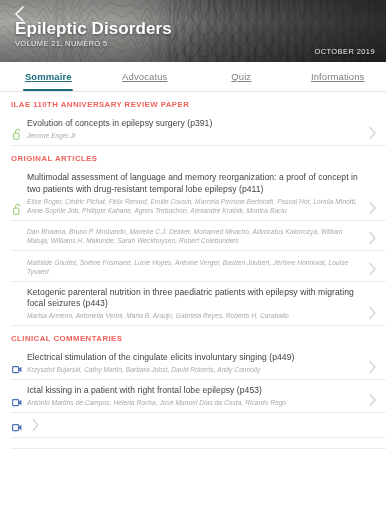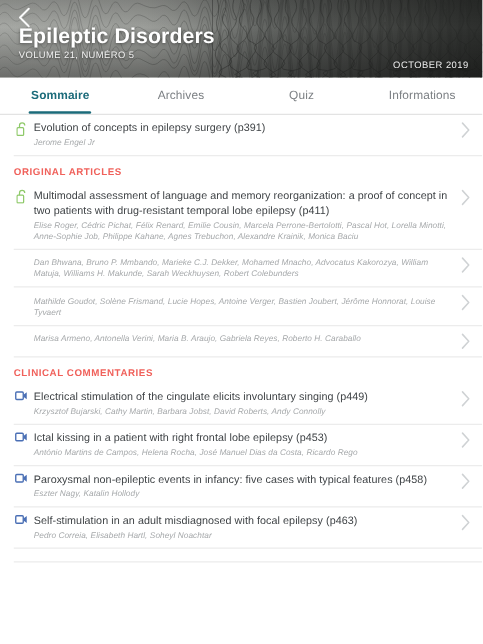--- a/index.html
+++ b/index.html
@@ -52,38 +52,38 @@
   
   .tabs {
     flex: 0 0 30px;
     display:flex; align-items:stretch;
     background:#fff;
     border-bottom:1px solid #e3e3e3;
   }
   .tab {
     flex:1; display:flex; align-items:center; justify-content:center;
     position:relative;
-    font-size:9.5px; color:#7b7f83; letter-spacing:.1px;
+    font-size:9.5px; color:#7b7f83; letter-spacing:.1px;text-decoration:underline;
   }
   .tab.active { color:#1b6b7a; font-weight:bold; }
   .tab.active::after {
     content:""; position:absolute; left:50%; transform:translateX(-50%);
     bottom:0; width:52%; height:2px; background:#1b6b7a; border-radius:1px;
   }
 
   
   .content { flex:1 1 auto; overflow:hidden; background:#fff; }
 
   .sec-head {
     color:#f0615b; font-size:7.8px; font-weight:bold; letter-spacing:.45px;
     padding:8px 0 4px 11px;
   }
 
   .item {
-    display:flex; align-items:flex-start;
+    display:flex; align-items:flex-end;
     padding:5px 6px 5px 0;
     border-bottom:1px solid #ececec;
     margin-left:11px;
     position:relative;
   }
   .item:last-child { border-bottom:1px solid #ececec; }
 
   .ico {
     flex:0 0 20px; width:20px; display:flex; align-items:center; justify-content:center;
     margin-left:-4px;
@@ -170,26 +170,27 @@
       </svg>
     </div>
 
     <div class="hero-title">Epileptic Disorders</div>
     <div class="hero-sub">VOLUME 21, NUMÉRO 5</div>
     <div class="hero-date">OCTOBER 2019</div>
   </div>
 
   <div class="tabs">
     <div class="tab active">Sommaire</div>
-    <div class="tab">Archives</div>
+    <div class="tab">Advocatus</div>
     <div class="tab">Quiz</div>
     <div class="tab">Informations</div>
   </div>
 
   <div class="content" id="toc">
+      <div class="sec-head">ILAE 110TH ANNIVERSARY REVIEW PAPER</div>
       <div class="item">
         <div class="ico">
           <svg width="9" height="12" viewBox="0 0 9 12">
             <path d="M2.6 5.2 V3.3 a2.1 2.1 0 0 1 4.2 0" fill="none" stroke="#8fc96a" stroke-width="1"></path>
             <rect x="0.6" y="5.1" width="5.3" height="6.2" rx="0.8" fill="none" stroke="#8fc96a" stroke-width="1"></rect>
           </svg>
         </div>
         <div class="item-body">
           <div class="item-title">Evolution of concepts in epilepsy surgery (p391)</div>
           <div class="item-auth">Jerome Engel Jr</div>
@@ -236,20 +237,21 @@
         </div>
         <div class="chev">
           <svg width="9" height="14" viewBox="0 0 9 14">
             <path d="M2 1.5 L7 7 L2 12.5" fill="none" stroke="#cfd2d4" stroke-width="1.2" stroke-linecap="round" stroke-linejoin="round"></path>
           </svg>
         </div>
       </div>
       <div class="item">
         <div class="ico empty"></div>
         <div class="item-body">
+          <div class="item-title">Ketogenic parenteral nutrition in three paediatric patients with epilepsy with migrating focal seizures (p443)</div>
           <div class="item-auth">Marisa Armeno, Antonella Verini, Maria B. Araujo, Gabriela Reyes, Roberto H. Caraballo</div>
         </div>
         <div class="chev">
           <svg width="9" height="14" viewBox="0 0 9 14">
             <path d="M2 1.5 L7 7 L2 12.5" fill="none" stroke="#cfd2d4" stroke-width="1.2" stroke-linecap="round" stroke-linejoin="round"></path>
           </svg>
         </div>
       </div>
       <div class="sec-head">CLINICAL COMMENTARIES</div>
       <div class="item">
@@ -286,41 +288,20 @@
           </svg>
         </div>
       </div>
       <div class="item">
         <div class="ico">
           <svg width="10" height="9" viewBox="0 0 10 9">
             <rect x="0.6" y="1.6" width="6" height="6" rx="0.8" fill="none" stroke="#4a6fb5" stroke-width="1.1"></rect>
             <path d="M7 3.6 L9.4 1.8 V7.4 L7 5.6 Z" fill="#4a6fb5"></path>
           </svg>
         </div>
-        <div class="item-body">
-          <div class="item-title">Paroxysmal non-epileptic events in infancy: five cases with typical features (p458)</div>
-          <div class="item-auth">Eszter Nagy, Katalin Hollody</div>
-        </div>
-        <div class="chev">
-          <svg width="9" height="14" viewBox="0 0 9 14">
-            <path d="M2 1.5 L7 7 L2 12.5" fill="none" stroke="#cfd2d4" stroke-width="1.2" stroke-linecap="round" stroke-linejoin="round"></path>
-          </svg>
-        </div>
-      </div>
-      <div class="item">
-        <div class="ico">
-          <svg width="10" height="9" viewBox="0 0 10 9">
-            <rect x="0.6" y="1.6" width="6" height="6" rx="0.8" fill="none" stroke="#4a6fb5" stroke-width="1.1"></rect>
-            <path d="M7 3.6 L9.4 1.8 V7.4 L7 5.6 Z" fill="#4a6fb5"></path>
-          </svg>
-        </div>
-        <div class="item-body">
-          <div class="item-title">Self-stimulation in an adult misdiagnosed with focal epilepsy (p463)</div>
-          <div class="item-auth">Pedro Correia, Elisabeth Hartl, Soheyl Noachtar</div>
-        </div>
         <div class="chev">
           <svg width="9" height="14" viewBox="0 0 9 14">
             <path d="M2 1.5 L7 7 L2 12.5" fill="none" stroke="#cfd2d4" stroke-width="1.2" stroke-linecap="round" stroke-linejoin="round"></path>
           </svg>
         </div>
       </div>
       <div class="item"></div>
     </div>
 </div>
 

